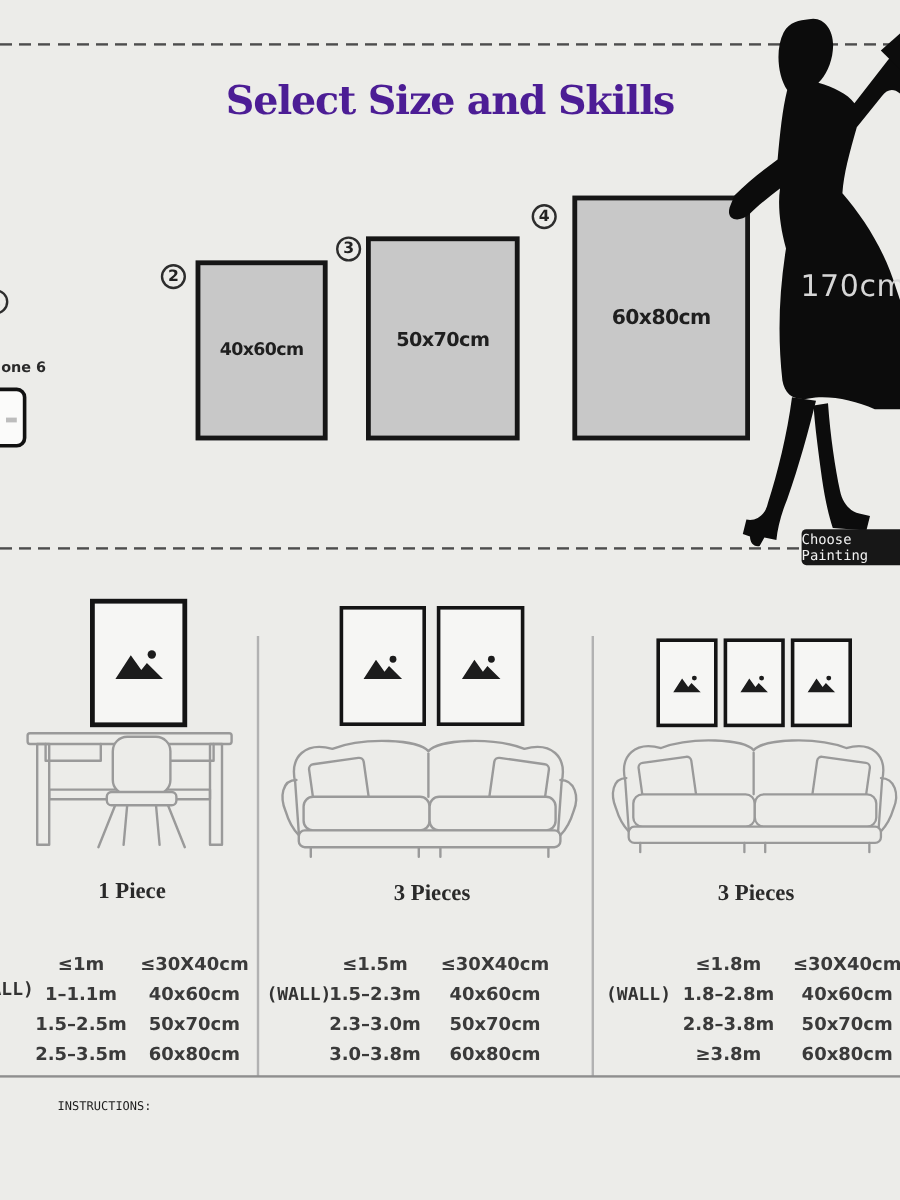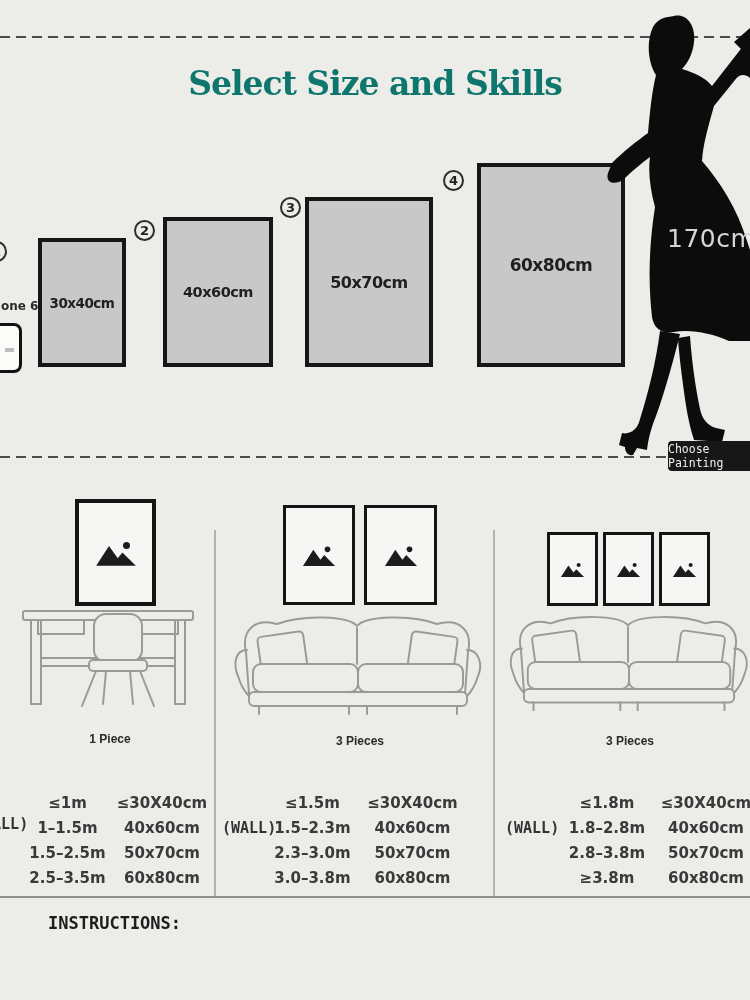--- a/index.html
+++ b/index.html
@@ -2,51 +2,51 @@
 <html><head>
 <meta charset="utf-8">
 <style>
   html,body{margin:0;padding:0;}
   #page{position:relative;width:750px;height:1000px;background:#ECECE9;overflow:hidden;
         font-family:"DejaVu Sans",sans-serif;color:#222;}
   .abs{position:absolute;}
   .dashline{height:2px;width:100%;
     background:repeating-linear-gradient(90deg,#4d4d4d 0 10px,transparent 10px 16px);}
   .title{width:100%;text-align:center;font-family:"DejaVu Serif",serif;
-    font-weight:bold;font-size:33px;color:#0f766e;letter-spacing:-1px;}
+    font-weight:bold;font-size:33px;color:#4c1d95;letter-spacing:-1px;}
   .size-rect{background:#C8C8C8;border:4px solid #161616;box-sizing:border-box;
     display:flex;align-items:center;justify-content:center;}
   .size-label{font-weight:bold;color:#1f1f1f;letter-spacing:-0.5px;}
   .numcircle{width:21px;height:21px;border:2px solid #2d2d2d;border-radius:50%;
     box-sizing:border-box;display:flex;align-items:center;justify-content:center;
     font-size:13px;font-weight:bold;color:#222;background:transparent;}
   .phone{border:3px solid #111;border-radius:8px;background:#fbfbfa;}
   .phone-mark{position:absolute;left:8px;top:22px;width:9px;height:4px;background:#bdbdbd;}
   .phone-label{font-size:12px;font-weight:bold;color:#2a2a2a;}
   .height-label{font-size:25px;color:#d6d6d6;letter-spacing:0.5px;}
   .choose-btn{background:#171717;border-radius:4px;color:#f1f1f1;
     font-family:"DejaVu Sans Mono",monospace;font-size:11.5px;
     display:flex;align-items:center;justify-content:center;}
   .frame{background:#f6f6f4;border:4px solid #141414;box-sizing:border-box;
     display:flex;align-items:center;justify-content:center;}
   .frame.f2{border-width:3px;}
   .frame.f3{border-width:3px;}
-  .scene-label{font-family:Liberation Sans, sans-serif;font-weight:bold;
-    font-size:12px;color:#2a2a2a;text-align:center;}
+  .scene-label{font-family:Liberation Serif, serif;font-weight:bold;
+    font-size:19px;color:#2a2a2a;text-align:center;}
   .vdivider{width:2px;background:#b2b2b2;}
   .hrule{height:2px;background:#8f8f8f;width:100%;}
   .table{position:absolute;}
   .tcol{position:absolute;top:12px;}
   .tcell{height:25px;line-height:25px;text-align:center;font-weight:bold;
     font-size:15px;color:#3a3a3a;white-space:nowrap;}
   .wall-label{position:absolute;font-family:"DejaVu Sans Mono",monospace;
     font-weight:bold;font-size:15px;color:#333;white-space:nowrap;}
   .instructions{display:flex;align-items:flex-start;
     font-family:"DejaVu Sans Mono",monospace;color:#1d1d1d;}
-  .instructions .ilabel{font-weight:bold;font-size:17px;line-height:26px;
+  .instructions .ilabel{font-weight:normal;font-size:10px;line-height:26px;
     white-space:nowrap;margin-right:8px;}
   .instructions .itext{font-weight:bold;font-size:14px;line-height:26px;width:548px;}
   svg.lineart{stroke:#9a9a9a;stroke-width:2;fill:none;stroke-linecap:round;stroke-linejoin:round;}
   svg.silhouette path{fill:#0c0c0c;stroke:none;}
   svg.placeholder{fill:#1c1c1c;}
 </style>
 </head>
 <body>
 
 <div id="page">
@@ -58,23 +58,20 @@
 
   <div class="abs numcircle" style="left:-14px;top:241px;">
     <span>1</span>
   </div>
 
   <div class="abs phone-label" style="left:1px;top:299px;">one 6</div>
   <div class="abs phone" style="left:-34px;top:323px;width:50px;height:44px;">
     <div class="phone-mark" style="left:36px;"></div>
   </div>
 
-  <div class="abs size-rect" style="left:38px;top:238px;width:88px;height:129px;">
-    <span class="size-label" style="font-size:13.5px;">30x40cm</span>
-  </div>
 
   <div class="abs numcircle" style="left:134px;top:220px;">
     <span>2</span>
   </div>
   <div class="abs size-rect" style="left:163px;top:217px;width:110px;height:150px;">
     <span class="size-label" style="font-size:14.5px;">40x60cm</span>
   </div>
 
   <div class="abs numcircle" style="left:280px;top:197px;">
     <span>3</span>
@@ -187,21 +184,21 @@
     <rect x="125" y="58" width="105" height="28" rx="8" fill="#ECECE9"></rect>
     <rect x="16" y="86" width="218" height="14" rx="5" fill="#ECECE9"></rect>
     <path d="M26,100 L26,108 M116,100 L116,108 M134,100 L134,108 M224,100 L224,108"></path>
   </svg>
   <div class="abs scene-label" style="left:550px;top:734px;width:160px;">3 Pieces</div>
 
   <div class="table" style="left:0;top:779px;width:212px;height:104px;">
     <div class="wall-label" style="left:-26px;top:36px;">(WALL)</div>
     <div class="tcol" style="left:25px;width:85px;">
       <div class="tcell">≤1m</div>
-      <div class="tcell">1–1.5m</div>
+      <div class="tcell">1–1.1m</div>
       <div class="tcell">1.5–2.5m</div>
       <div class="tcell">2.5–3.5m</div>
     </div>
     <div class="tcol" style="left:112px;width:100px;">
       <div class="tcell">≤30X40cm</div>
       <div class="tcell">40x60cm</div>
       <div class="tcell">50x70cm</div>
       <div class="tcell">60x80cm</div>
     </div>
   </div>

